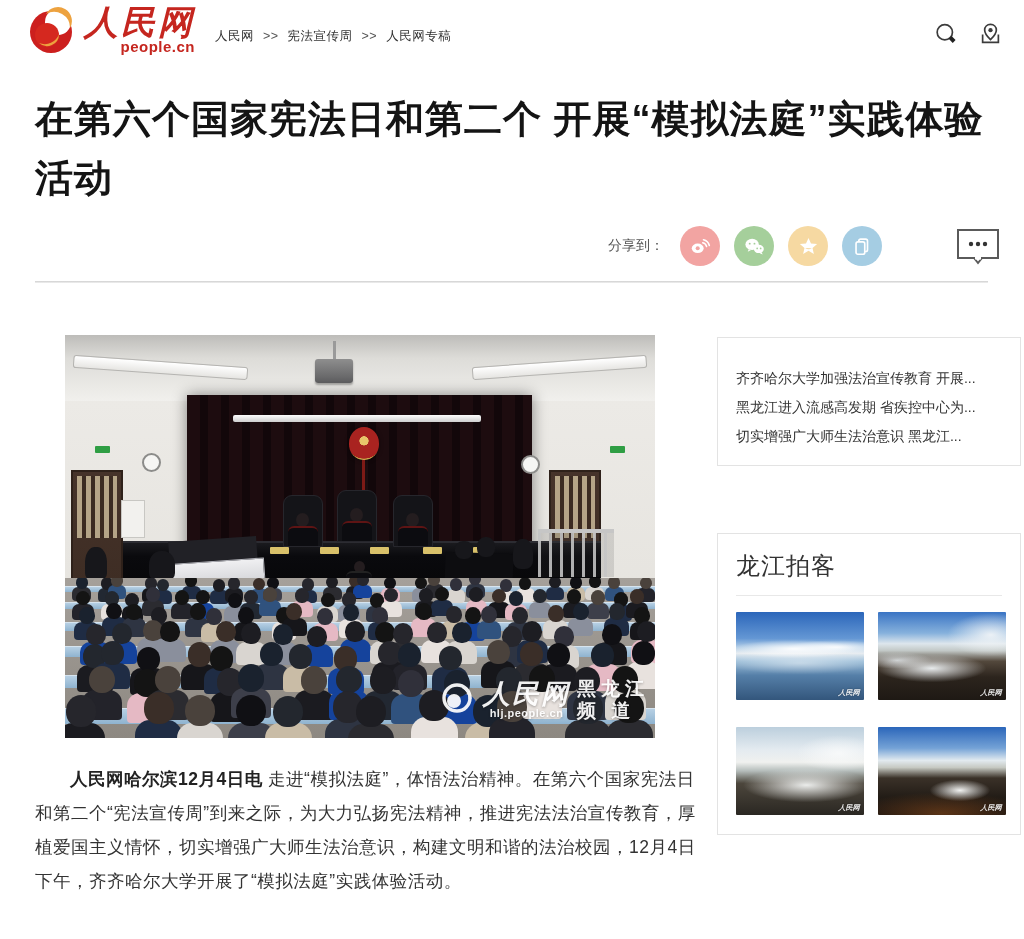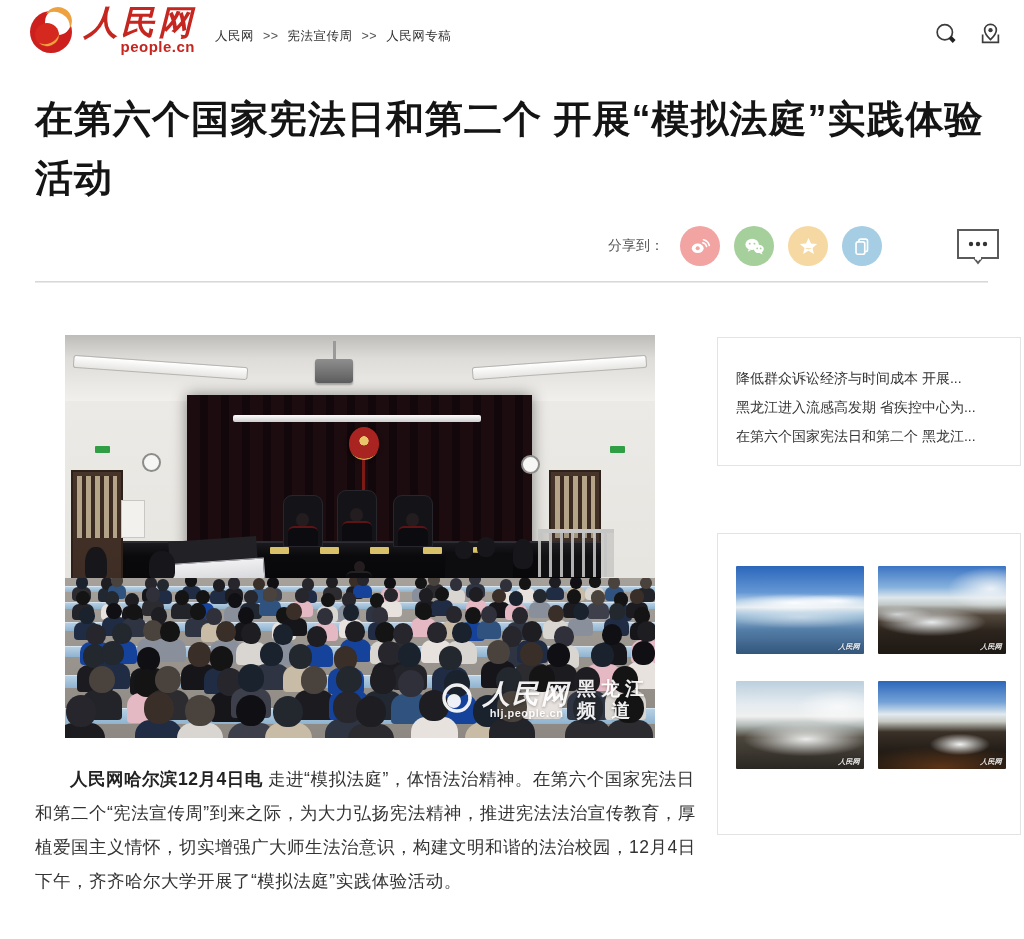--- a/index.html
+++ b/index.html
@@ -520,27 +520,28 @@
     </div>
 
 
     <p class="bodytext"><b>人民网哈尔滨12月4日电</b><span> 走进“模拟法庭”，体悟法治精神。在第六个国家宪法日和第二个“宪法宣传周”到来之际，为大力弘扬宪法精神，推进宪法法治宣传教育，厚植爱国主义情怀，切实增强广大师生法治意识，构建文明和谐的法治校园，12月4日下午，齐齐哈尔大学开展了“模拟法庭”实践体验活动。</span></p>
   </div>
 
   <div class="sidebar">
 
     <div class="side-box">
       <ul class="side-list">
-        <li>降低群众诉讼经济与时间成本 开展...</li>
+        <li>齐齐哈尔大学加强法治宣传教育 开展...</li>
         <li>黑龙江进入流感高发期 省疾控中心为...</li>
-        <li>在第六个国家宪法日和第二个 黑龙江...</li>
+        <li>切实增强广大师生法治意识 黑龙江...</li>
       </ul>
     </div>
 
     <div class="side-box photo-box">
+      <div class="side-title">龙江拍客</div>
       <div class="thumb-grid">
         <div class="thumb" style="background:
             radial-gradient(ellipse 90px 13px at 45% 42%, rgba(255,255,255,.95), rgba(255,255,255,0) 70%),
             radial-gradient(ellipse 70px 10px at 78% 40%, rgba(255,255,255,.9), rgba(255,255,255,0) 70%),
             radial-gradient(ellipse 100px 15px at 50% 58%, rgba(255,255,255,.45), rgba(255,255,255,0) 75%),
             linear-gradient(180deg,#2b66ba 0%,#6497d4 30%,#b9d2e8 41%,#e8edf1 47%,#9fc0da 56%,#557fa8 72%,#33567c 100%);">
           <span class="t-wm">人民网</span>
         </div>
         <div class="thumb" style="background:
             radial-gradient(ellipse 78px 20px at 42% 64%, rgba(240,244,246,.95), rgba(240,244,246,0) 70%),

